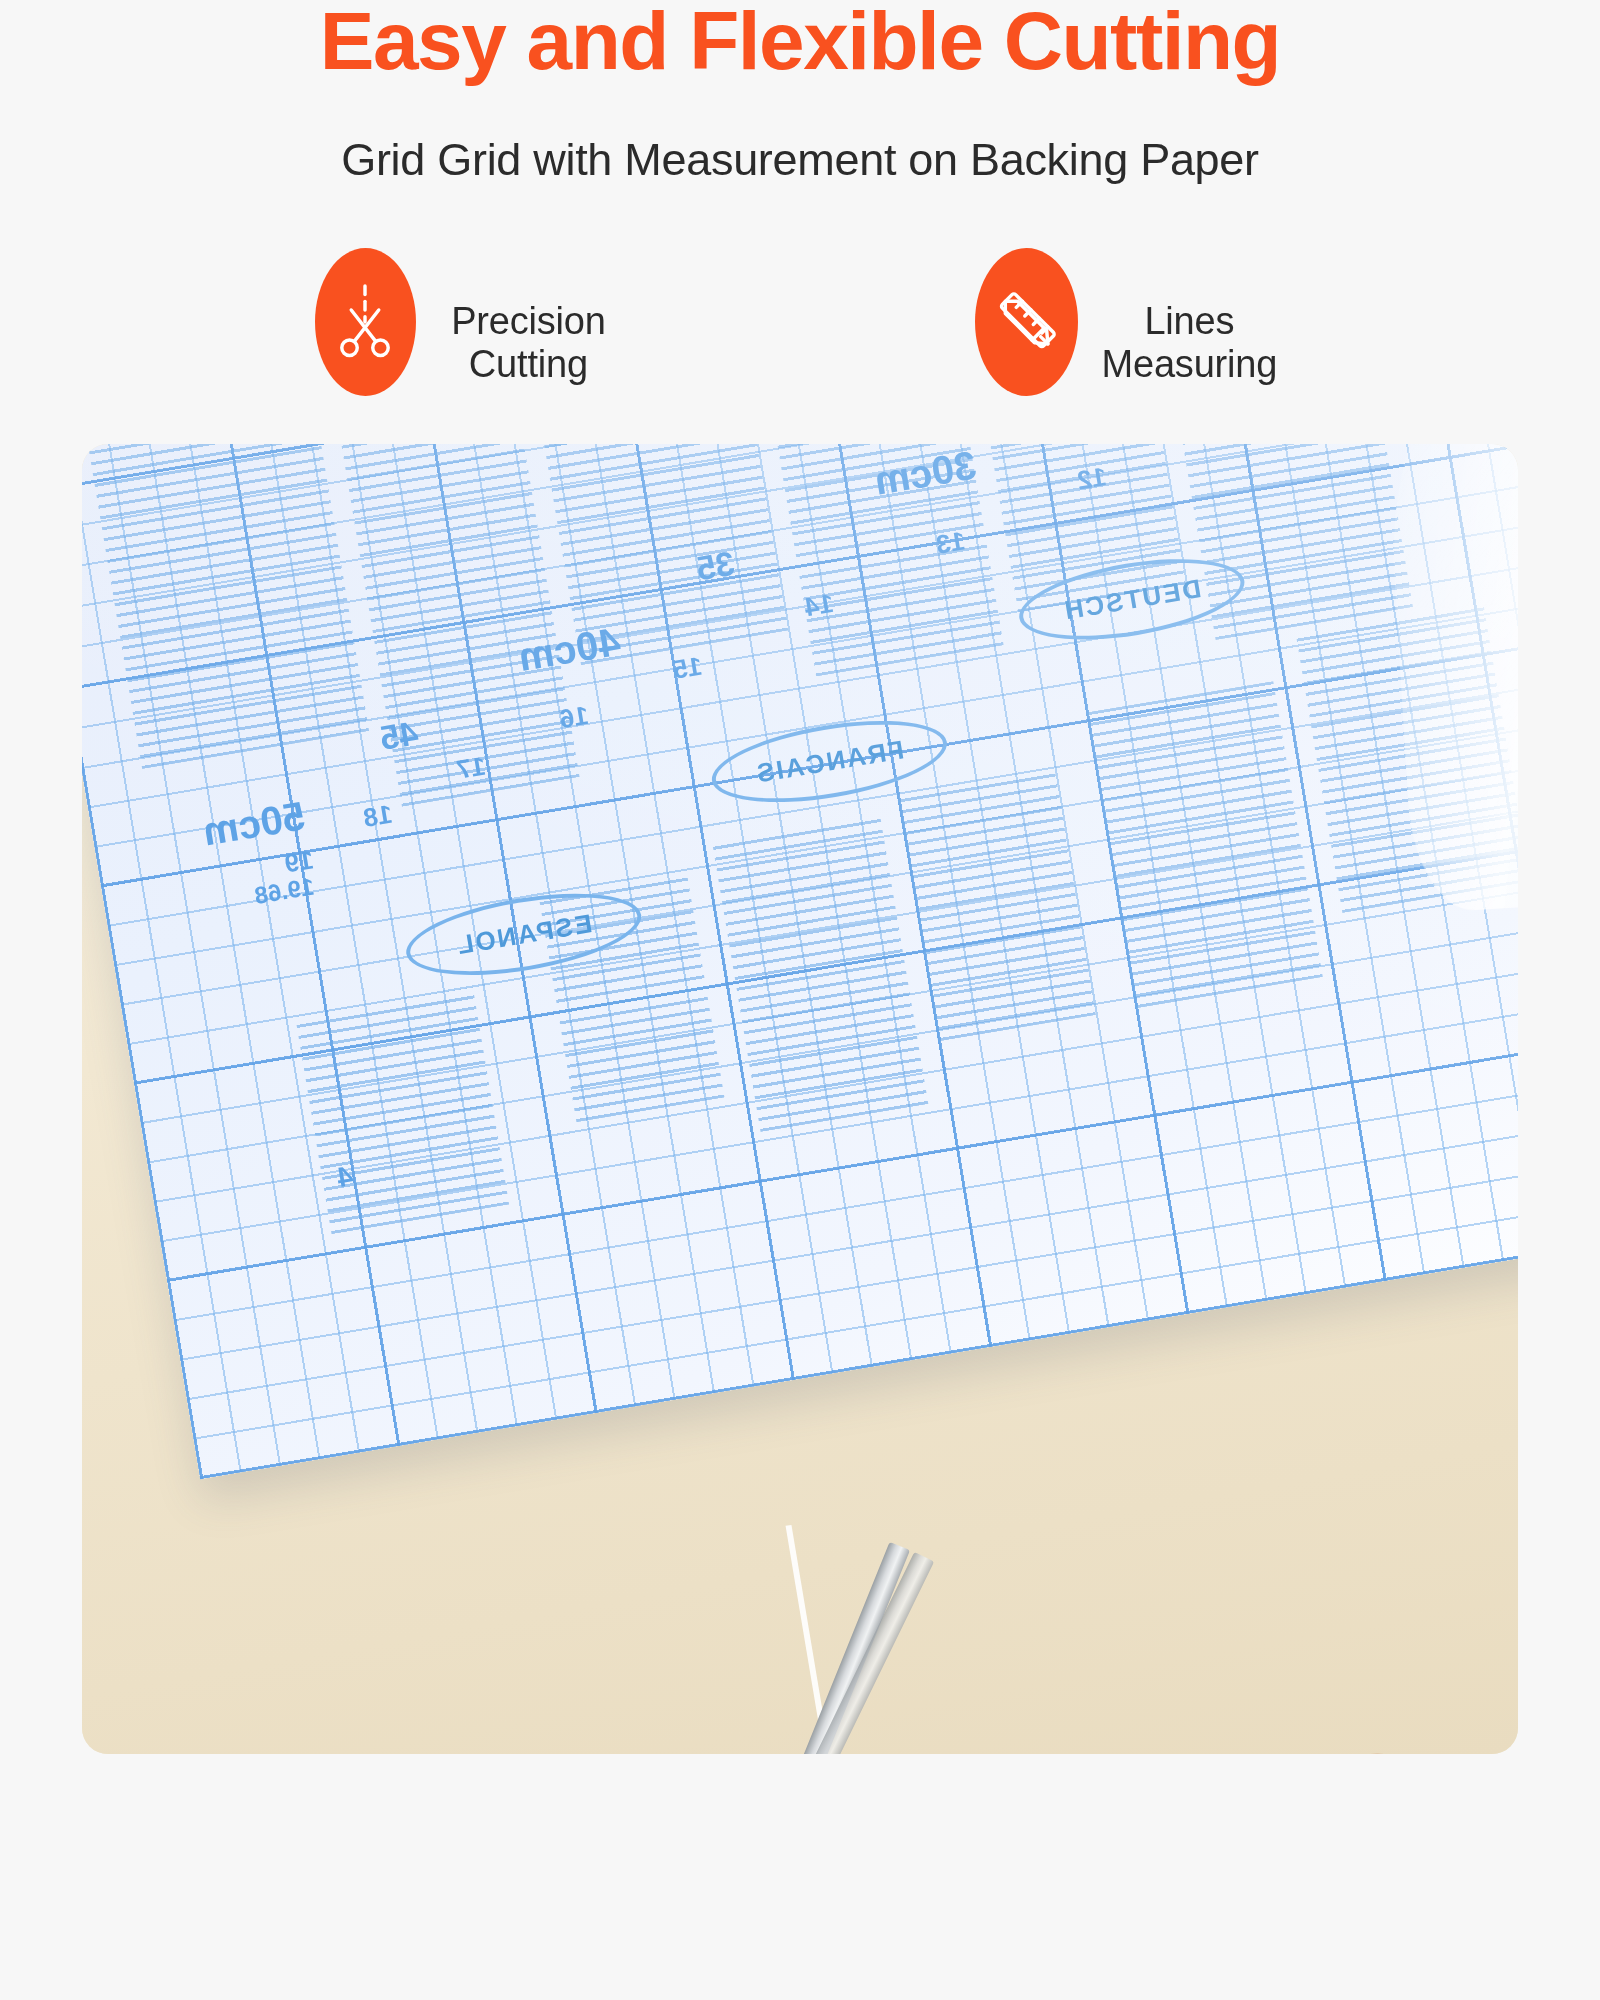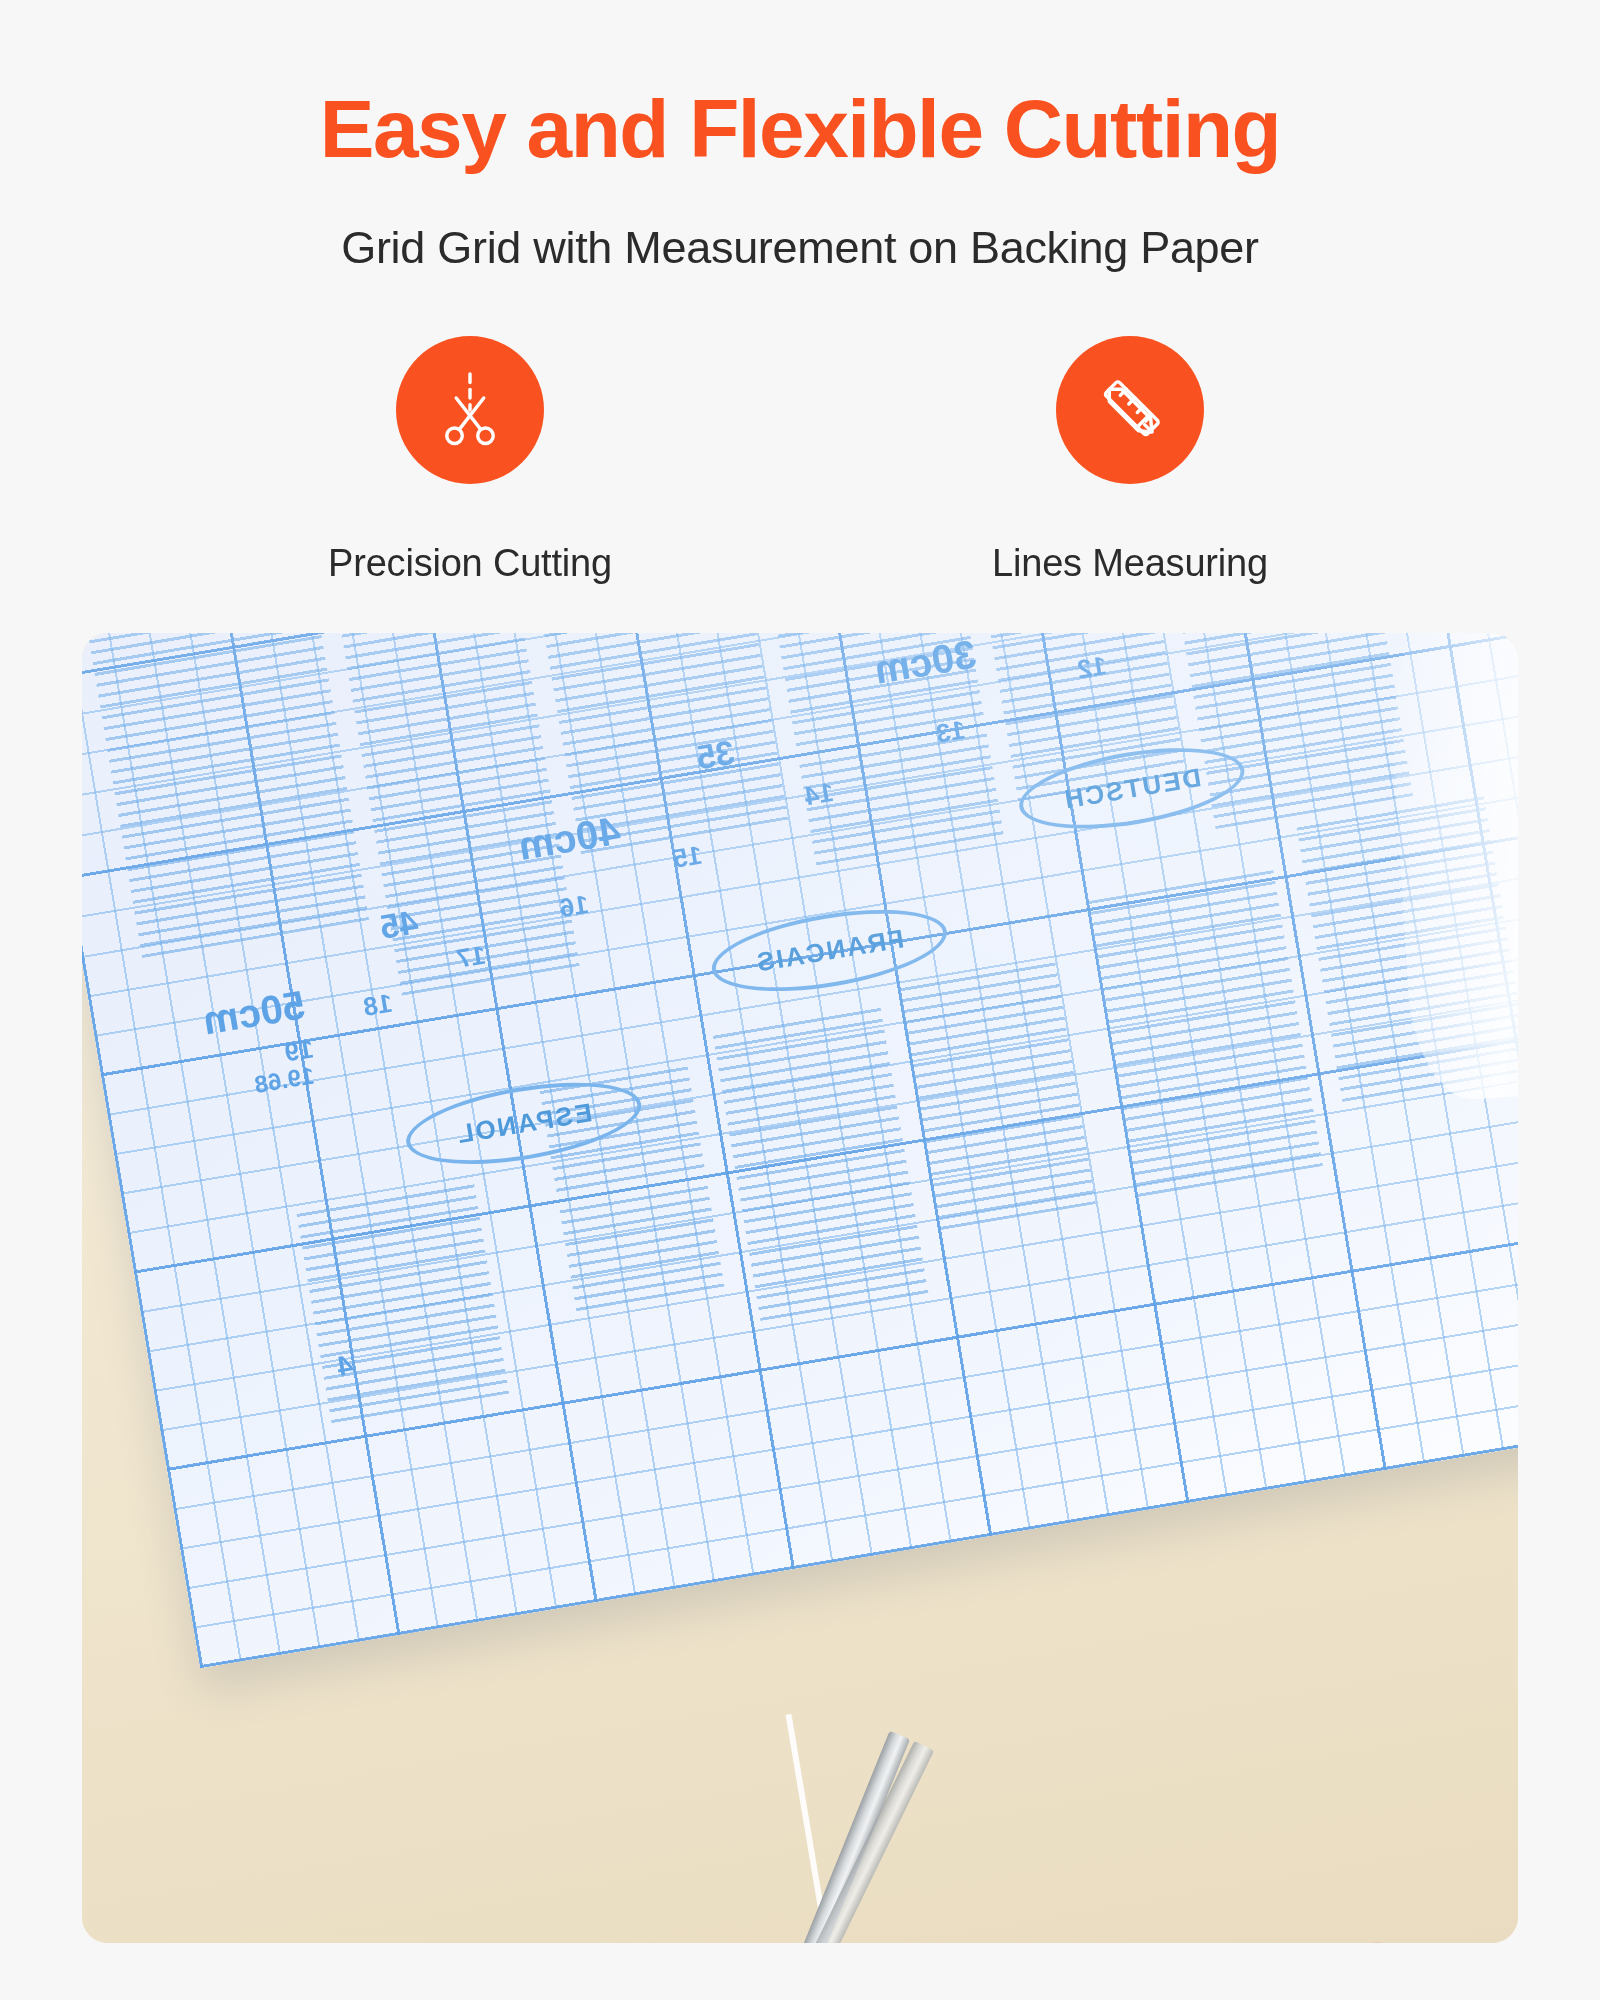--- a/index.html
+++ b/index.html
@@ -17,21 +17,20 @@
   .page {
     width: 1600px;
     height: 2000px;
     background: #f7f7f7;
     display: flex;
     flex-direction: column;
     align-items: center;
     box-sizing: border-box;
   }
   .headline {
-    margin-top: 88px;
     font-size: 82px;
     font-weight: bold;
     color: #f9511f;
     letter-spacing: -1.5px;
     line-height: 1;
     text-align: center;
   }
   .subhead {
     margin-top: 52px;
     font-size: 45px;
@@ -41,21 +40,21 @@
     letter-spacing: -0.3px;
   }
   .features {
     margin-top: 62px;
     display: flex;
     justify-content: center;
     gap: 350px;
   }
   .feature {
     display: flex;
-    flex-direction: column;
+    flex-direction: row;
     align-items: center;
     width: 310px;
     gap: 16px;
   }
   .feature-icon {
     width: 148px;
     height: 148px;
     border-radius: 50%;
     background: #f9511f;
     display: flex;

